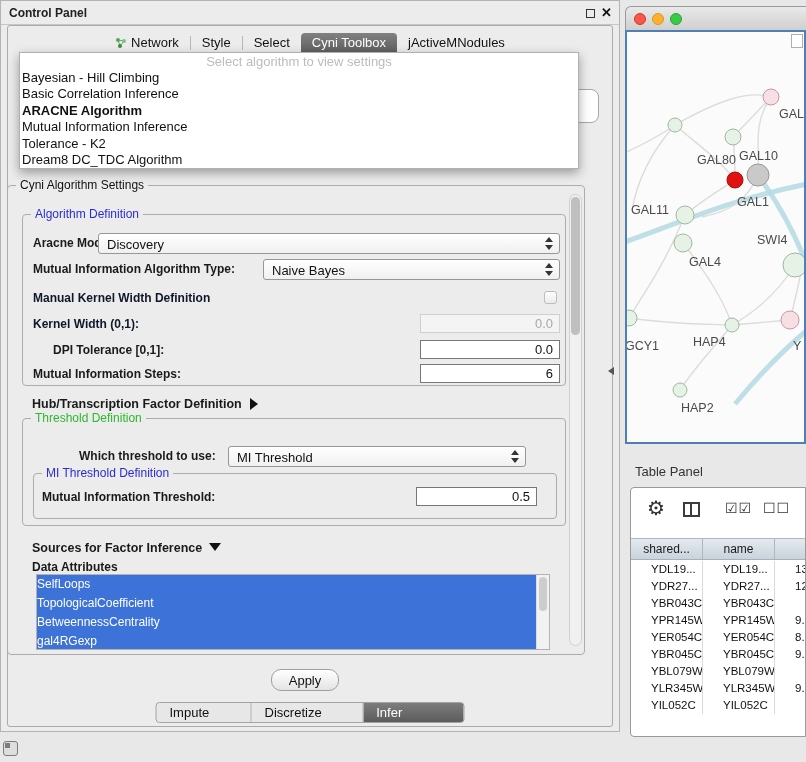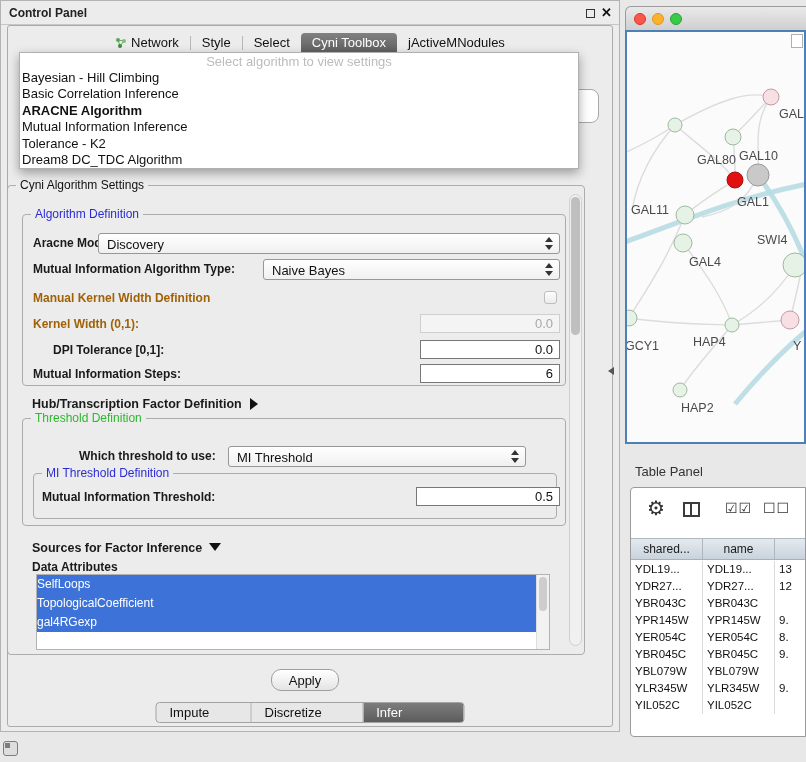--- a/index.html
+++ b/index.html
@@ -42,21 +42,21 @@
   .gt-blue { color:#2b2bd5; }
   .gt-green { color:#2db82d; }
 
   .maingroup { left:6px; top:184px; width:578px; height:470px; }
   .vscroll { position:absolute; right:2px; top:8px; width:13px; height:452px; background:#f0f0f0;
              border:1px solid #d0d0d0; border-radius:7px; }
   .vthumb { position:absolute; left:1px; top:2px; width:9px; height:138px; background:#bfbfbf; border-radius:5px; }
 
   .alggroup { left:14px; top:28px; width:544px; height:172px; }
   .blab { font-size:12px; font-weight:bold; color:#1a1a1a; white-space:nowrap; }
-  .graylab { color:#a16207; }
+  .graylab { color:#0f172a; }
   .lbl { position:absolute; }
 
   .combo { position:absolute; height:21px; background:linear-gradient(#ffffff,#f0f0f0);
            border:1px solid #979797; border-radius:3px; }
   .combo-text { position:absolute; left:8px; top:3px; font-size:13px; color:#111; }
   .combo-arrows { position:absolute; right:6px; top:3px; width:8px; }
   .arr-up { display:block; width:0; height:0; border-left:4px solid transparent; border-right:4px solid transparent;
             border-bottom:5px solid #333; margin-bottom:3px; }
   .arr-dn { display:block; width:0; height:0; border-left:4px solid transparent; border-right:4px solid transparent;
             border-top:5px solid #333; }
@@ -125,21 +125,21 @@
              background:linear-gradient(to right, transparent 5px, #3c3c3c 5px, #3c3c3c 7px, transparent 7px); }
   .checks { position:absolute; top:12px; font-size:14px; color:#333; letter-spacing:1px; }
   .checks.on { left:94px; }
   .checks.off { left:132px; }
   .thead { position:absolute; left:0; top:50px; width:100%; height:22px; display:flex;
            background:linear-gradient(#e4eaef,#c9d3dc); border-top:1px solid #b0b8c0; border-bottom:1px solid #a8b0b8; }
   .th { font-size:12px; color:#1a1a1a; line-height:20px; text-align:center; border-right:1px solid #aeb6bf; }
   .c0 { width:72px; } .c1 { width:72px; } .c2 { flex:1; border-right:none; }
   .tbody { position:absolute; left:0; top:73px; width:100%; }
   .trow { display:flex; height:17px; }
-  .tcell { font-size:11.5px; color:#111; line-height:17px; padding-left:4px; overflow:hidden; white-space:nowrap; }
+  .tcell { font-size:11.5px; color:#111; line-height:17px; padding-left:20px; overflow:hidden; white-space:nowrap; }
   .tcell.c0, .tcell.c1 { border-right:1px solid #dadada; }
 
   .cornericon { position:absolute; left:3px; top:741px; width:15px; height:15px; border:1.5px solid #7d7d7d;
                 border-radius:3px; background:#dedede; }
   .cornericon::after { content:""; position:absolute; left:1px; top:1px; width:5px; height:5px; background:#7d7d7d; }
 </style>
 </head>
 <body>
 
 <div class="desktop">
@@ -242,32 +242,33 @@
           <span class="combo-text">MI Threshold</span>
           <span class="combo-arrows">
               <i class="arr-up"></i>
               <i class="arr-dn"></i>
             </span>
         </div>
 
         <div class="group migroup">
           <span class="grouptitle gt-blue">MI Threshold Definition</span>
           <span class="lbl blab" style="left:8px; top:16px;">Mutual Information Threshold:</span>
-          <input class="field normal" style="left: 382px; top: 13px; width: 144px;" value="0.5">
+          <input class="field normal" style="left: 382px; top: 13px; width: 121px;" value="0.5">
         </div>
       </div>
 
       <div class="lbl" style="left:24px; top:352px; position:absolute;">
         <span class="blab" style="font-size:12.5px;">Sources for Factor Inference</span><span class="tri-down"></span>
       </div>
       <span class="lbl blab" style="left:24px; top:374px; position:absolute;">Data Attributes</span>
 
       <div class="attrlist">
         <div class="attr-item">SelfLoops</div>
         <div class="attr-item">TopologicalCoefficient</div>
+        <div class="attr-item">BetweennessCentrality</div>
         <div class="attr-item">gal4RGexp</div>
         <div class="attr-scroll">
             <div class="attr-thumb"></div>
           </div>
       </div>
     </div>
 
     <button class="applybtn">Apply</button>
 
     <div class="bottomtabs">

